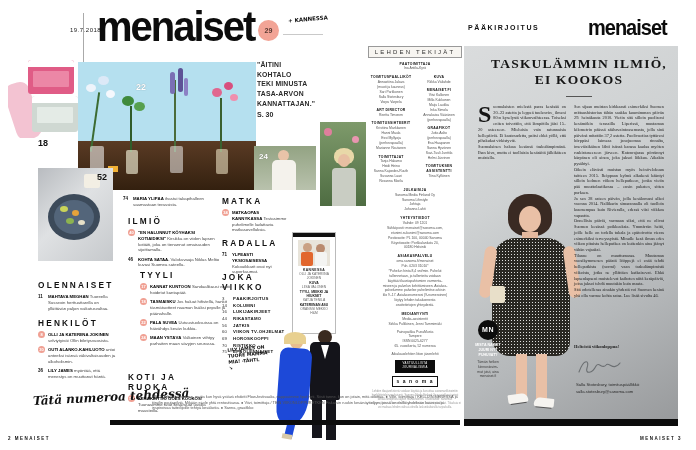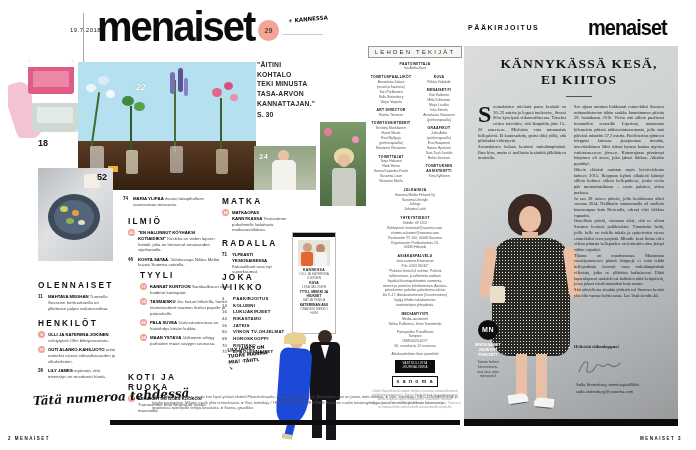--- a/index.html
+++ b/index.html
@@ -426,22 +426,22 @@
       <div class="abs" style="left:26px;top:240px;width:15px;height:17px;background:#e8dfc9;border-radius:2px;"></div>
       <div class="abs" style="left:52px;top:308px;width:11px;height:44px;background:#e9c0a6;"></div>
       <div class="abs" style="left:72px;top:308px;width:11px;height:48px;background:#e9c0a6;"></div>
       <div class="abs" style="left:44px;top:348px;width:20px;height:9px;background:#f6f4f0;border-radius:1px 6px 2px 2px;transform:rotate(-8deg);box-shadow:0 3px 0 -2px #555;"></div>
       <div class="abs" style="left:70px;top:352px;width:20px;height:9px;background:#f6f4f0;border-radius:6px 1px 2px 2px;transform:rotate(6deg);box-shadow:0 3px 0 -2px #555;"></div>
 
       <div class="abs" style="left:0;bottom:0;width:100%;height:7px;background:#0c0c0c;"></div>
     </div>
 
     <div class="abs headline" style="left:486px;top:56px;width:186px;">
-      <div>KÄNNYKÄSSÄ KESÄ,</div>
-      <div>EI KIITOS</div>
+      <div>TASKULÄMMIN ILMIÖ,</div>
+      <div>EI KOOKOS</div>
     </div>
     <div class="abs" style="left:566px;top:96px;width:26px;height:1px;background:#555;"></div>
 
     <div class="abs edit-col serif" style="left:478px;top:104px;width:88px;">
       <span class="serif" style="float:left;font-size:24px;line-height:.78;font-weight:bold;margin:1px 2px 0 0;color:#151515;">S</span><span class="pre">uomalaisten mielestä paras kesäsää on 20–23 astetta ja leppeä tuulenvire, ilmeni 80:n kyselystä viikonvaihteessa. Toiseksi eniten toivottiin, että lämpötila jäisi 15–20 asteeseen. Mieluisia vain satunnaisia hellepäiviä. Ei kaatosadetta, paitsi ehkä yöllä, että pihakukat virkistyvät.
   Suomalainen haluaa kesänsä taskulämpimänä. Ihan kiva, mutta ei tuollaisia kesäsäitä jälkikäteen muistella.</span>
     </div>
     <div class="abs edit-col serif pre" style="left:574px;top:104px;width:90px;">Sen sijaan muistan kirkkaasti esimerkiksi Suomen mittaushistorian tähän saakka kuumimman päivän 29. heinäkuuta 2010. Vietin sitä silloin puolisoni kesämökin terassilla Liperissä, muutaman kilometrin päässä säähavaintoasemasta, jolla sinä päivänä mitattiin 37,2 astetta. Puolivuotias tyttäreni hörppäsi laimeaa janojuomaa rinnalta, imeväisikäinen lähti isänsä kanssa kaulaa myöten ruskistuneeseen järveen. Katonrajassa pörrännyt kärpänen oli ainoa, joka jaksoi liikkua. Aikakin pysähtyi.
   Oikein elävästi muistan myös heinä-elokuun taitteen 2015. Reippaan kylmä alkukesä kääntyi silloin kolmen viikon helleputkeen, jonka vietin pää muuttolaatikossa – ensin pakaten, sitten purkaen.
   Ja sen 28 asteen päivän, jolla kesälomani alkoi vuonna 2014. Nallikarin simarannalla oli tuolloin kuumempaa kuin Rivieralla, edessä viisi viikkoa vapautta.

